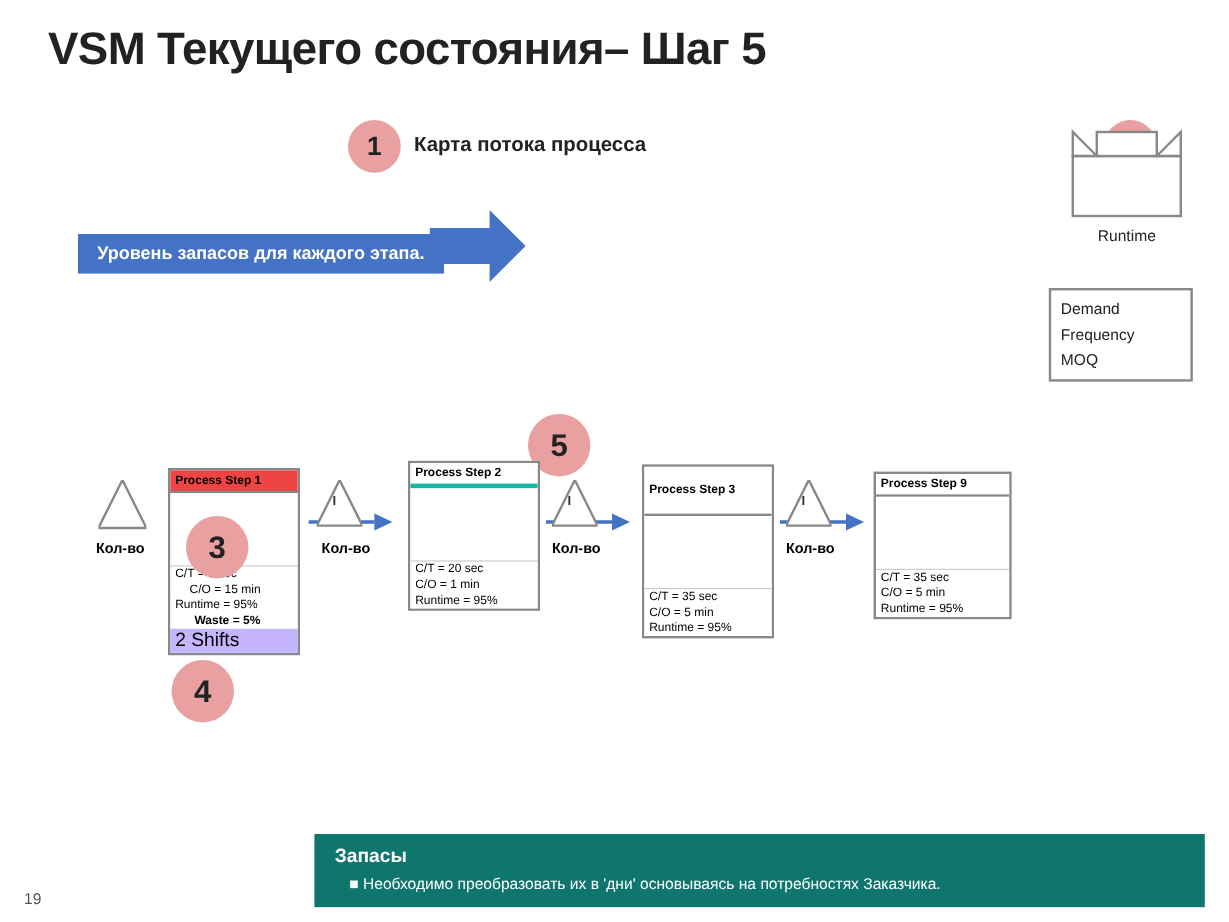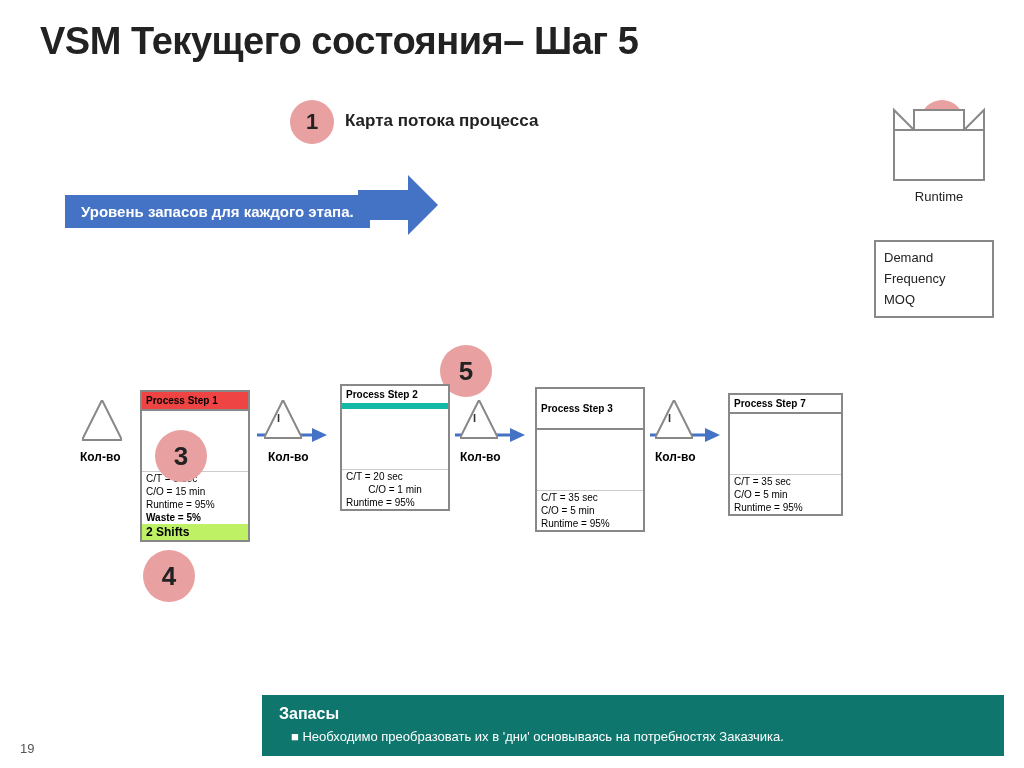--- a/index.html
+++ b/index.html
@@ -226,44 +226,44 @@
   </svg>
 
   <div class="circle-badge circle-5">
     <span>5</span>
   </div>
 
   <div style="position:absolute; top:390px; left:140px; width:110px; border:2px solid #888; background:#fff;">
     <div style="background:#ef4444; border-bottom:2px solid #888; padding:3px 4px; font-size:10px; font-weight:bold;">Process Step 1</div>
     <div style="width:100%; height:60px; background:#fff;"></div>
     <div style="font-size:10px; padding:1px 4px; border-top:1px solid #ccc; background:#fff;">C/T = 5 sec</div>
-    <div style="font-size:10px; padding:1px 4px; background:#fff;">C/O = 15 min</div>
+    <div style="font-size:10px; padding:1px 16px; background:#fff;">C/O = 15 min</div>
     <div style="font-size:10px; padding:1px 4px; background:#fff;">Runtime = 95%</div>
-    <div style="font-size:10px; padding:1px 4px; font-weight:bold; background:#fff;">Waste = 5%</div>
-    <div style="font-size:12px; padding:1px 4px; background:#bef264;font-weight:bold;">2 Shifts</div>
+    <div style="font-size:10px; padding:1px 20px; font-weight:bold; background:#fff;">Waste = 5%</div>
+    <div style="font-size:16px; padding:1px 4px; background:#c4b5fd;">2 Shifts</div>
   </div>
 
   <div style="position:absolute; top:384px; left:340px; width:110px; border:2px solid #888; background:#fff;">
-    <div style="background:#fff; border-bottom:6px solid #14b8a6; padding:3px 4px; font-size:10px; font-weight:bold;">Process Step 2</div>
+    <div style="background:#fff; border-bottom:4px solid #14b8a6; padding:3px 4px; font-size:10px; font-weight:bold;">Process Step 2</div>
     <div style="width:100%; height:60px; background:#fff;"></div>
     <div style="font-size:10px; padding:1px 4px; border-top:1px solid #ccc; background:#fff;">C/T = 20 sec</div>
-    <div style="font-size:10px; padding:1px 4px; background:#fff;text-align:center;">C/O = 1 min</div>
+    <div style="font-size:10px; padding:1px 4px; background:#fff;">C/O = 1 min</div>
     <div style="font-size:10px; padding:1px 4px; background:#fff;">Runtime = 95%</div>
   </div>
 
   <div style="position:absolute; top:387px; left:535px; width:110px; border:2px solid #888; background:#fff;">
     <div style="background:#fff; border-bottom:2px solid #888; padding:14px 4px; font-size:10px; font-weight:bold;">Process Step 3</div>
     <div style="width:100%; height:60px; background:#fff;"></div>
     <div style="font-size:10px; padding:1px 4px; border-top:1px solid #ccc; background:#fff;">C/T = 35 sec</div>
     <div style="font-size:10px; padding:1px 4px; background:#fff;">C/O = 5 min</div>
     <div style="font-size:10px; padding:1px 4px; background:#fff;">Runtime = 95%</div>
   </div>
 
   <div style="position:absolute; top:393px; left:728px; width:115px; border:2px solid #888; background:#fff;">
-    <div style="background:#fff; border-bottom:2px solid #888; padding:3px 4px; font-size:10px; font-weight:bold;">Process Step 7</div>
+    <div style="background:#fff; border-bottom:2px solid #888; padding:3px 4px; font-size:10px; font-weight:bold;">Process Step 9</div>
     <div style="width:100%; height:60px; background:#fff;"></div>
     <div style="font-size:10px; padding:1px 4px; border-top:1px solid #ccc; background:#fff;">C/T = 35 sec</div>
     <div style="font-size:10px; padding:1px 4px; background:#fff;">C/O = 5 min</div>
     <div style="font-size:10px; padding:1px 4px; background:#fff;">Runtime = 95%</div>
   </div>
 
   <svg style="position:absolute; top:400px; left:82px;" width="40" height="45">
     <polygon points="20,0 40,40 0,40" fill="white" stroke="#888" stroke-width="2"></polygon>
     <text x="20" y="56" text-anchor="middle" font-size="11" fill="#222"></text>
   </svg>

